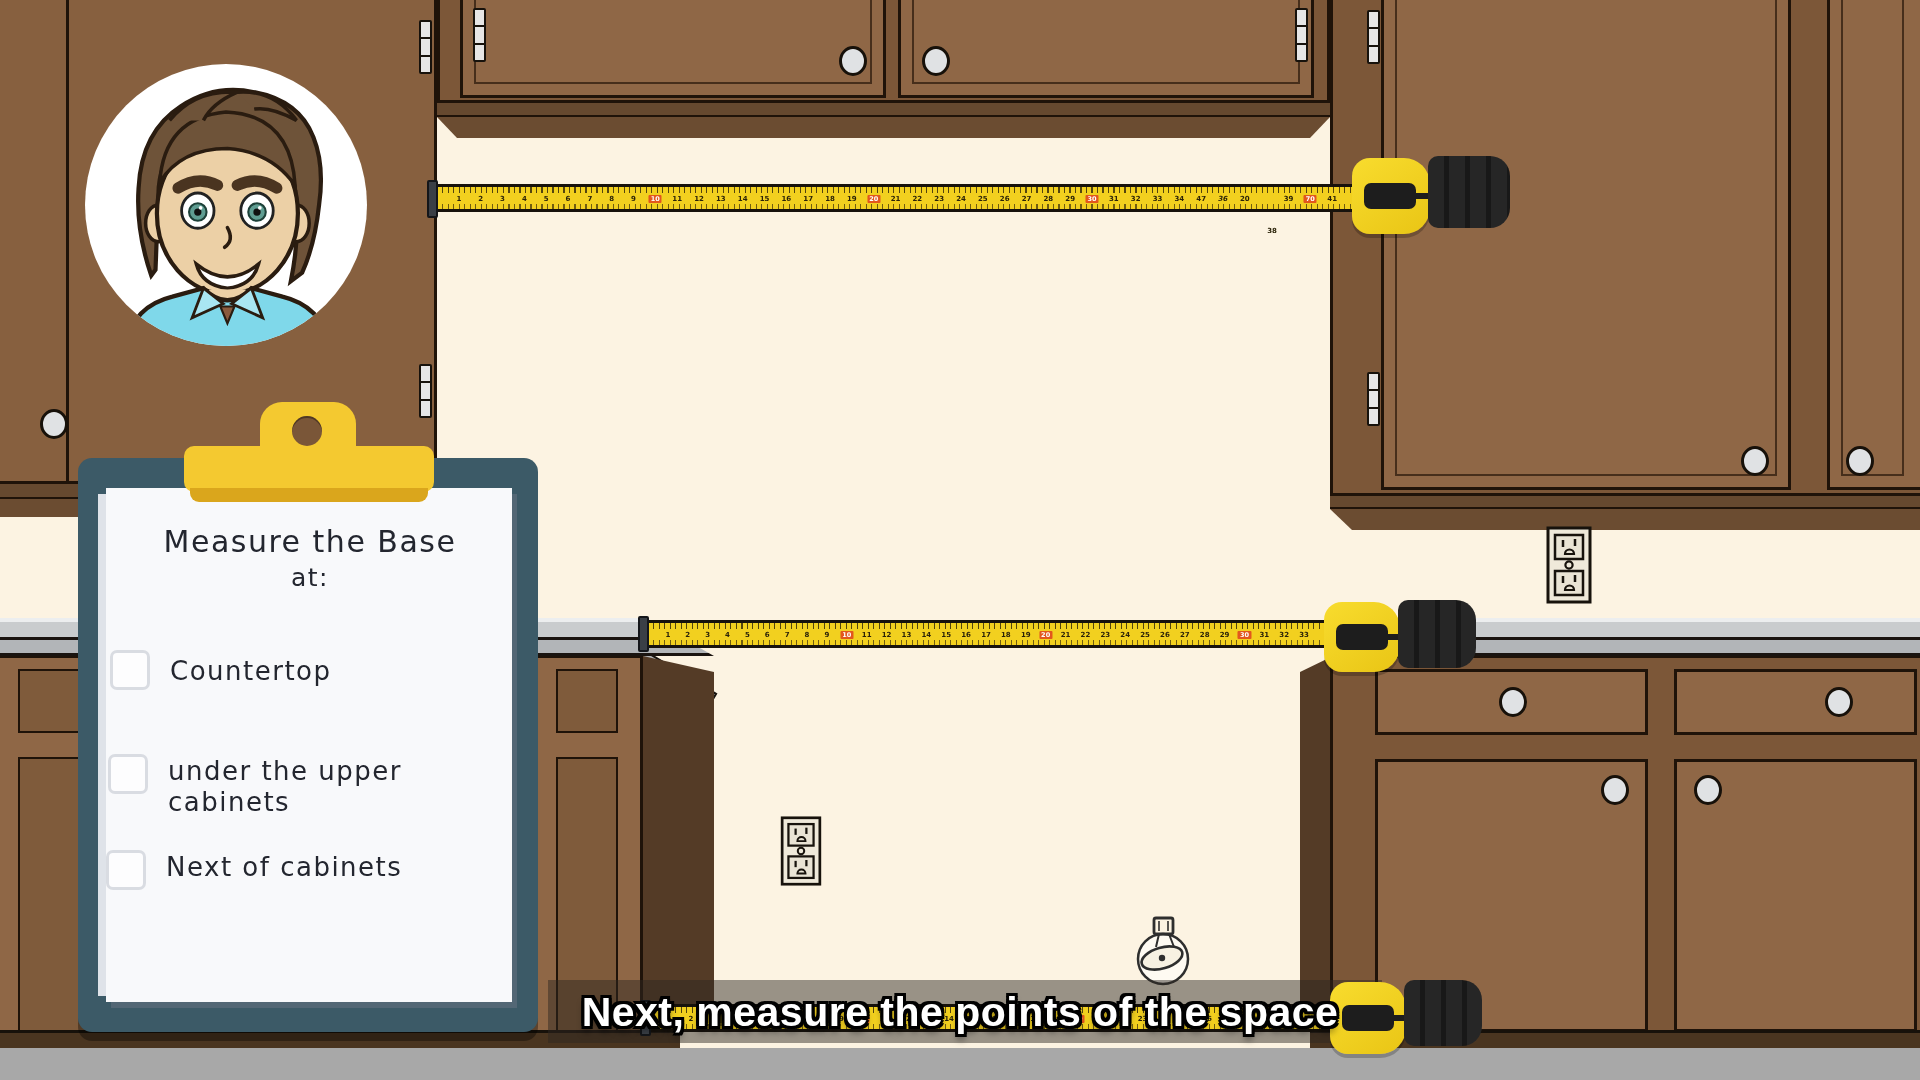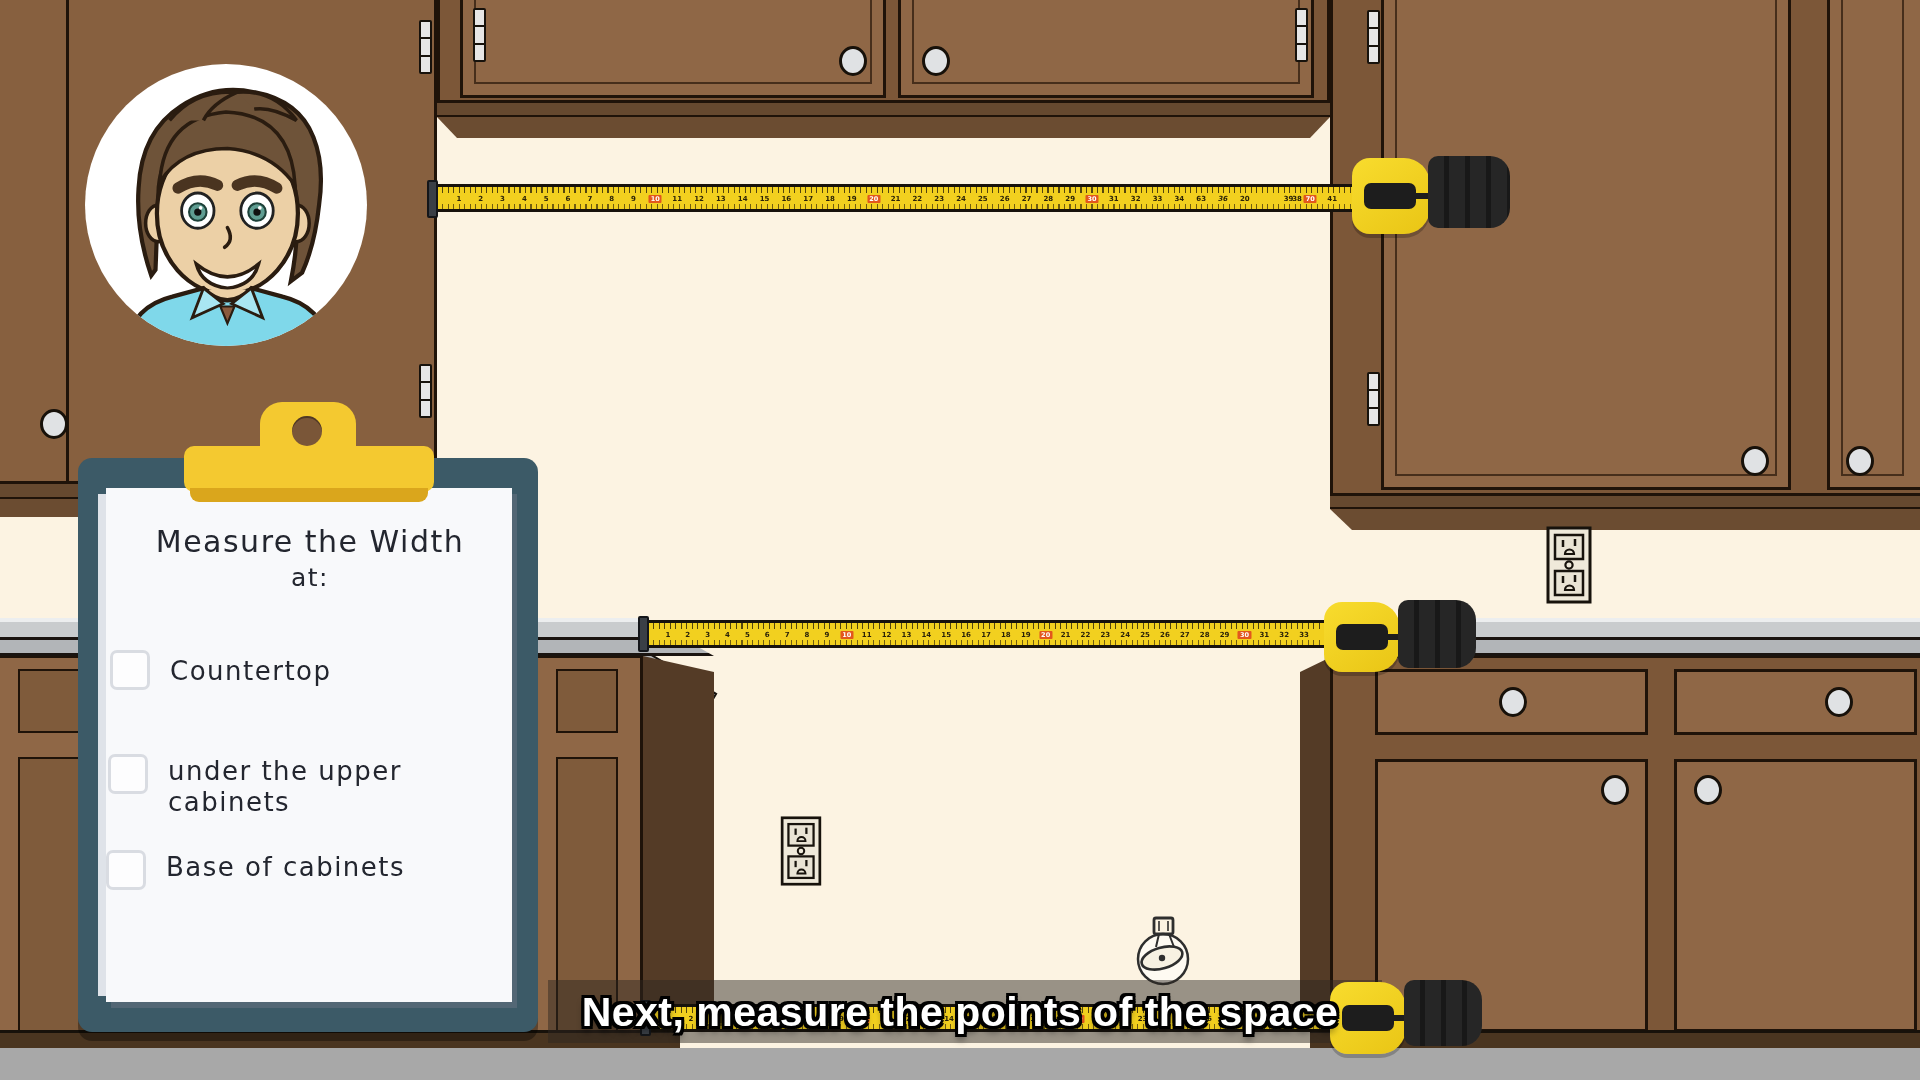--- a/index.html
+++ b/index.html
@@ -206,24 +206,24 @@
         <span class="tn" style="left: 545.833px;">25</span>
         <span class="tn" style="left: 567.667px;">26</span>
         <span class="tn" style="left: 589.5px;">27</span>
         <span class="tn" style="left: 611.333px;">28</span>
         <span class="tn" style="left: 633.167px;">29</span>
         <span class="tn tn-red" style="left: 655px;">30</span>
         <span class="tn" style="left: 676.833px;">31</span>
         <span class="tn" style="left: 698.667px;">32</span>
         <span class="tn" style="left: 720.5px;">33</span>
         <span class="tn" style="left: 742.333px;">34</span>
-        <span class="tn" style="left: 764.167px;">63</span>
+        <span class="tn" style="left: 764.167px;">47</span>
         <span class="tn" style="left: 786px; font-style: italic;">36</span>
         <span class="tn" style="left: 807.833px;">20</span>
-        <span class="tn" style="left: 860px;">38</span>
+        <span class="tn" style="left: 835px; margin-top: 32px;">38</span>
         <span class="tn" style="left: 851.5px;">39</span>
         <span class="tn tn-red" style="left: 873.333px;">70</span>
         <span class="tn" style="left: 895.167px; text-align: center;">41</span>
       </div>
   </div>
   <div class="hook z40" style="left:427px;top:180px;height:38px;"></div>
   <div class="tby z40" style="left:1352px;top:158px;width:78px;height:76px;">
       <div class="tclip"></div>
     </div>
   <div class="tbb z40" style="left:1428px;top:156px;width:82px;height:72px;"></div>
@@ -315,36 +315,36 @@
 
   <div class="board"></div>
   <div class="sheet2"></div>
   <div class="paper"></div>
   <div class="clip-tab"></div>
   <div class="clip-hole"></div>
   <div class="clip-body"></div>
   <div class="clip-under"></div>
 
   <div class="cb-head hand">
-    <div>Measure the Width</div>
+    <div>Measure the Base</div>
     <div class="sub">at:</div>
   </div>
 
   <div class="check-row" style="left:110px;top:650px;">
     <div class="checkbox"></div>
     <div class="check-label hand" style="width:330px;margin-top:6px;">Countertop</div>
   </div>
   <div class="check-row" style="left:108px;top:754px;">
     <div class="checkbox"></div>
     <div class="check-label hand" style="width:300px;margin-top:2px;">under the upper cabinets</div>
   </div>
   <div class="check-row" style="left:106px;top:850px;">
     <div class="checkbox"></div>
     <div class="check-label hand" style="margin-top:2px;">
-      <div>Base of cabinets</div>
+      <div>Next of cabinets</div>
     </div>
   </div>
 
   <div class="avatar-wrap">
     <svg width="282" height="282" viewBox="0 0 200 200">
       <defs>
           <clipPath id="avclip">
             <circle cx="100" cy="100" r="100"></circle>
           </clipPath>
         </defs>

